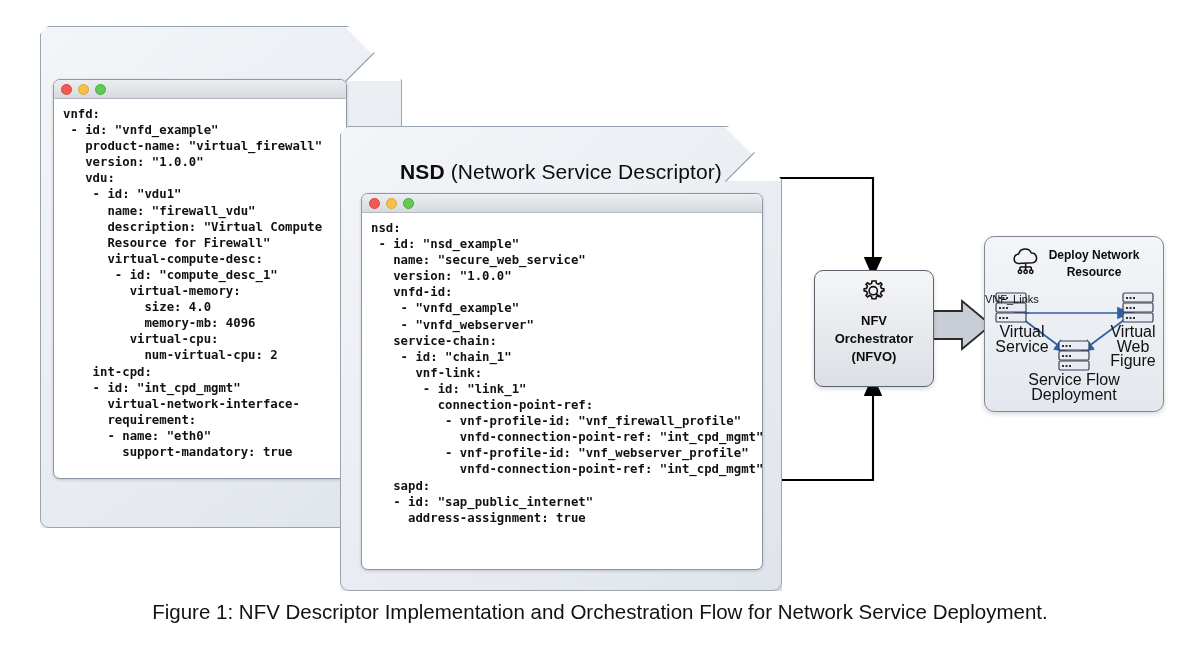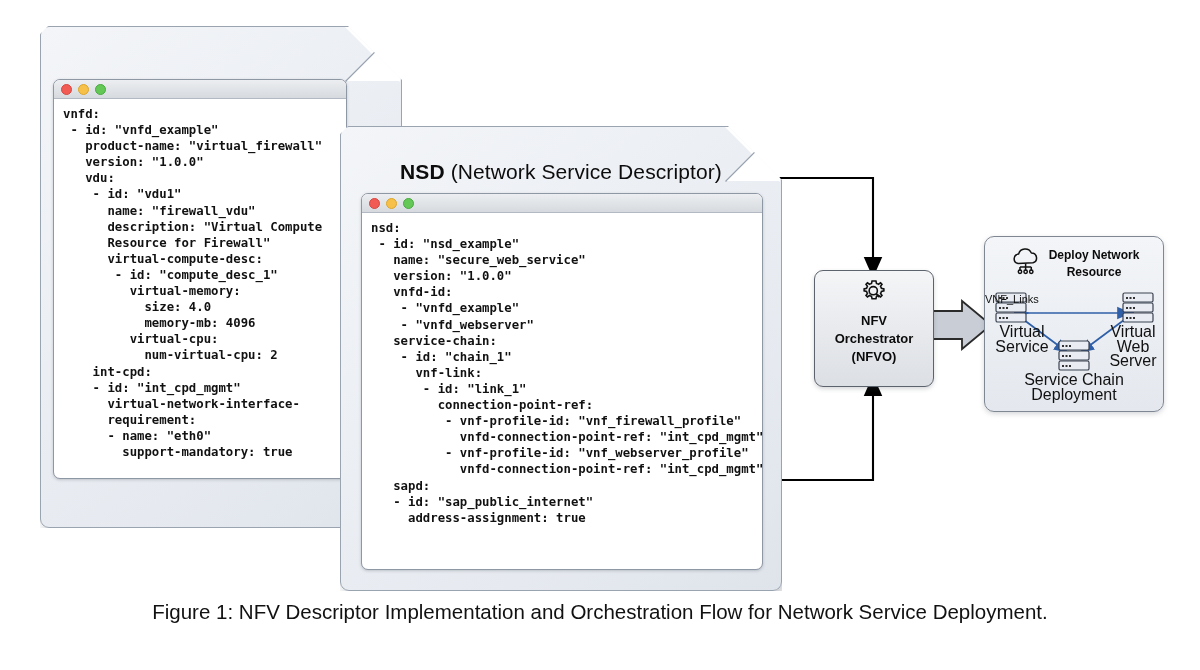--- a/index.html
+++ b/index.html
@@ -327,24 +327,24 @@
     <div class="vnflinks" style="left:0;right:0;top:56px;">VNF_Links</div>
 
     <div class="node-label" style="left:0px;top:88px;width:74px;">
       <div>Virtual</div>
       <div>Service</div>
     </div>
 
     <div class="node-label" style="left:118px;top:88px;width:60px;">
       <div>Virtual</div>
       <div>Web</div>
-      <div>Server</div>
+      <div>Figure</div>
     </div>
 
     <div class="node-label" style="left:36px;top:136px;width:106px;">
-      <div>Service Chain</div>
+      <div>Service Flow</div>
       <div>Deployment</div>
     </div>
   </div>
 
   <div class="caption" style="top:600px;">Figure 1: NFV Descriptor Implementation and Orchestration Flow for Network Service Deployment.</div>
 
 </div>
 
 </body></html>

